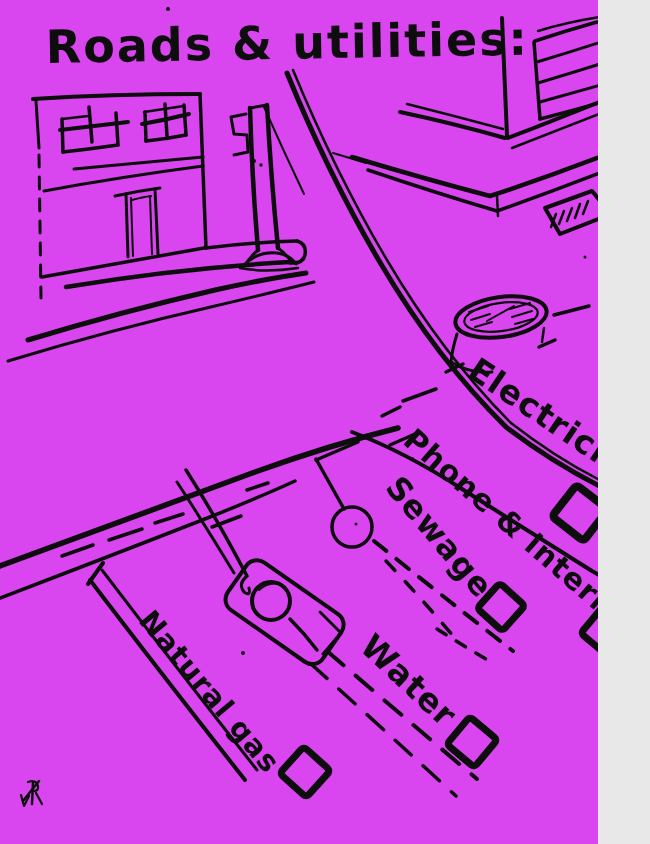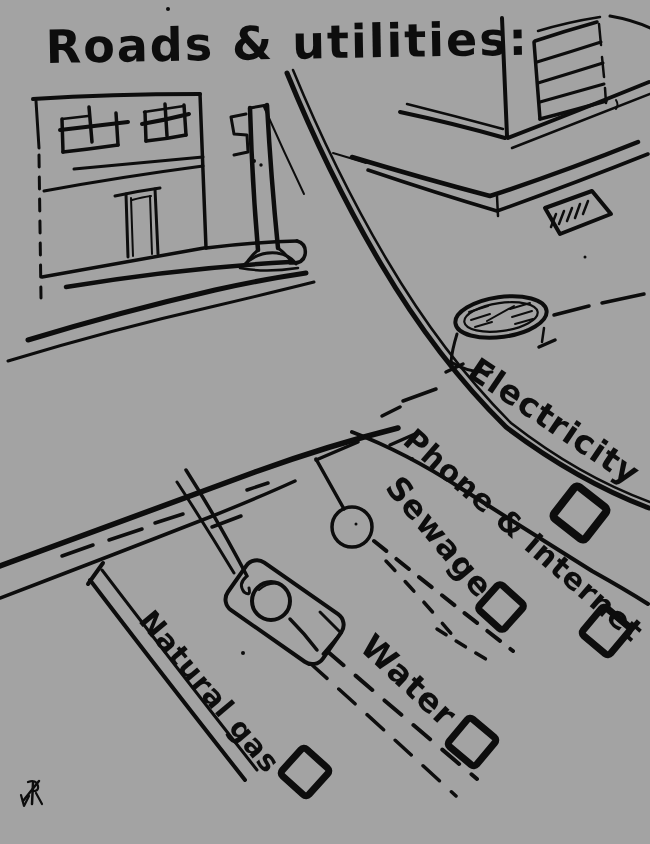--- a/index.html
+++ b/index.html
@@ -1,16 +1,16 @@
 <!DOCTYPE html>
 <html><head>
 <meta charset="utf-8">
 <style>
   html,body{margin:0;padding:0;background:#e8e8e8;}
-  .stage{position:relative;width:650px;height:844px;background:#a3a3a3;overflow:hidden;}
+  .stage{position:relative;width:598px;height:844px;background:#d946ef;overflow:hidden;}
   svg{display:block;width:650px;height:844px;}
   svg path,svg rect,svg circle,svg ellipse{fill:none;stroke:#0d0d0d;stroke-linecap:round;stroke-linejoin:round;}
   svg .fill{fill:#0d0d0d;stroke:none;}
   svg text{font-family:"DejaVu Sans",sans-serif;font-weight:bold;fill:#0d0d0d;stroke:none;}
   .title-text{font-size:46px;letter-spacing:2px;}
   .label-text{letter-spacing:1px;}
 </style>
 </head>
 <body>
 

